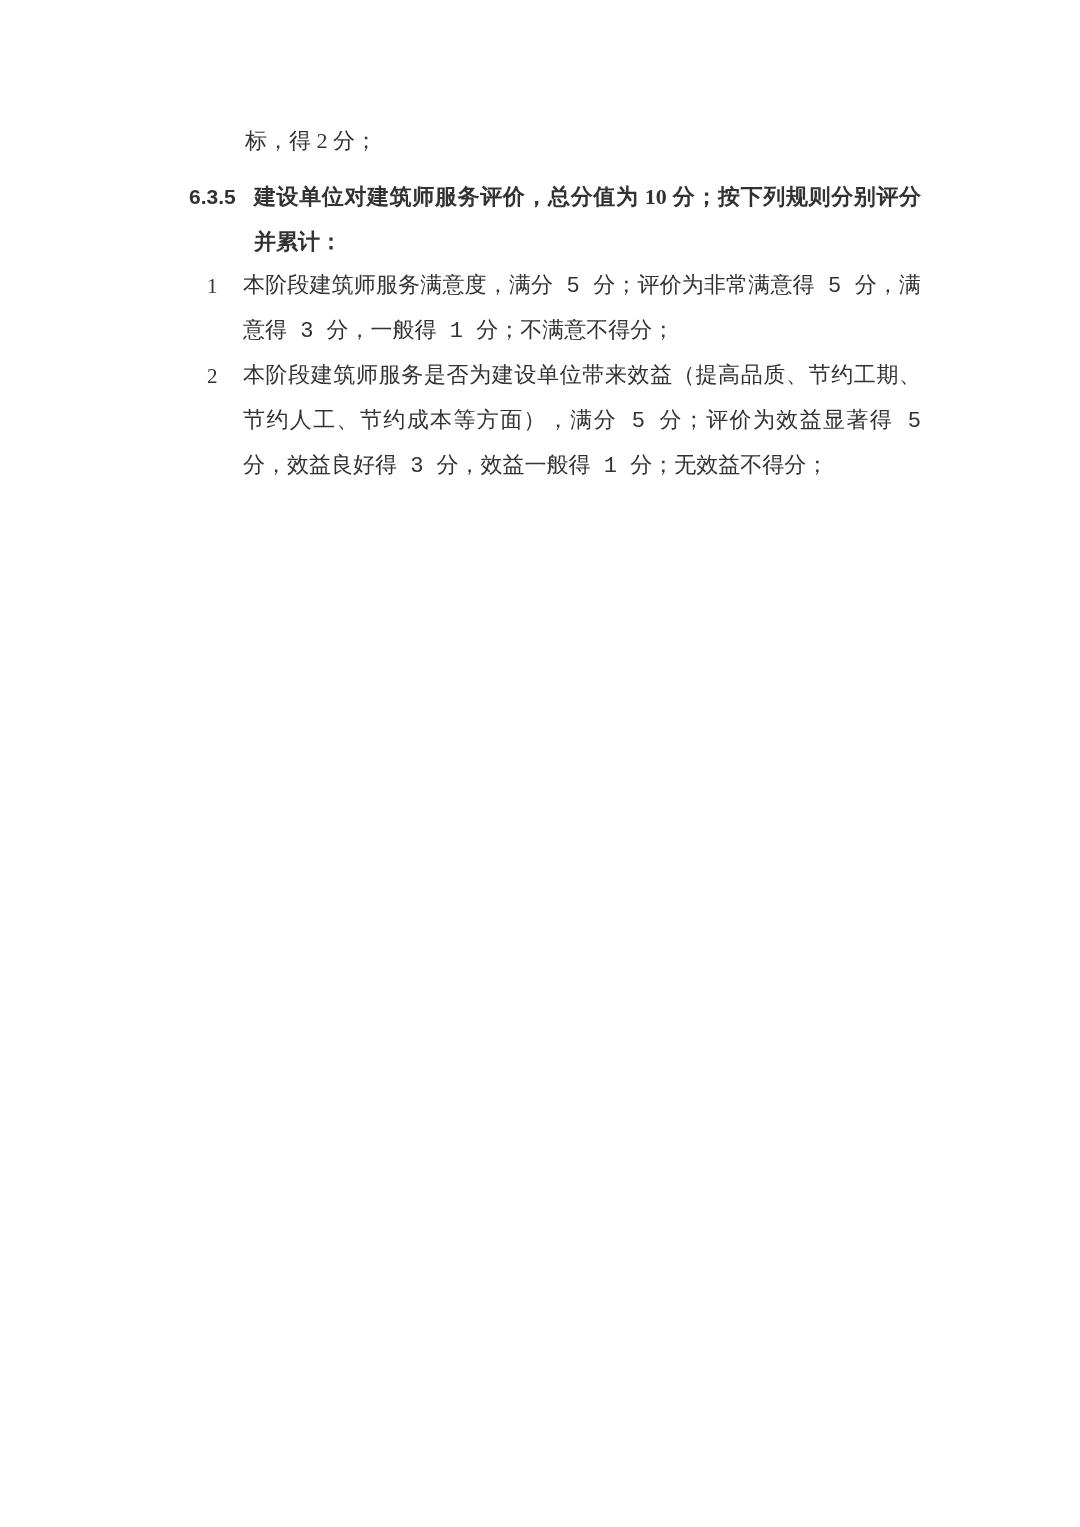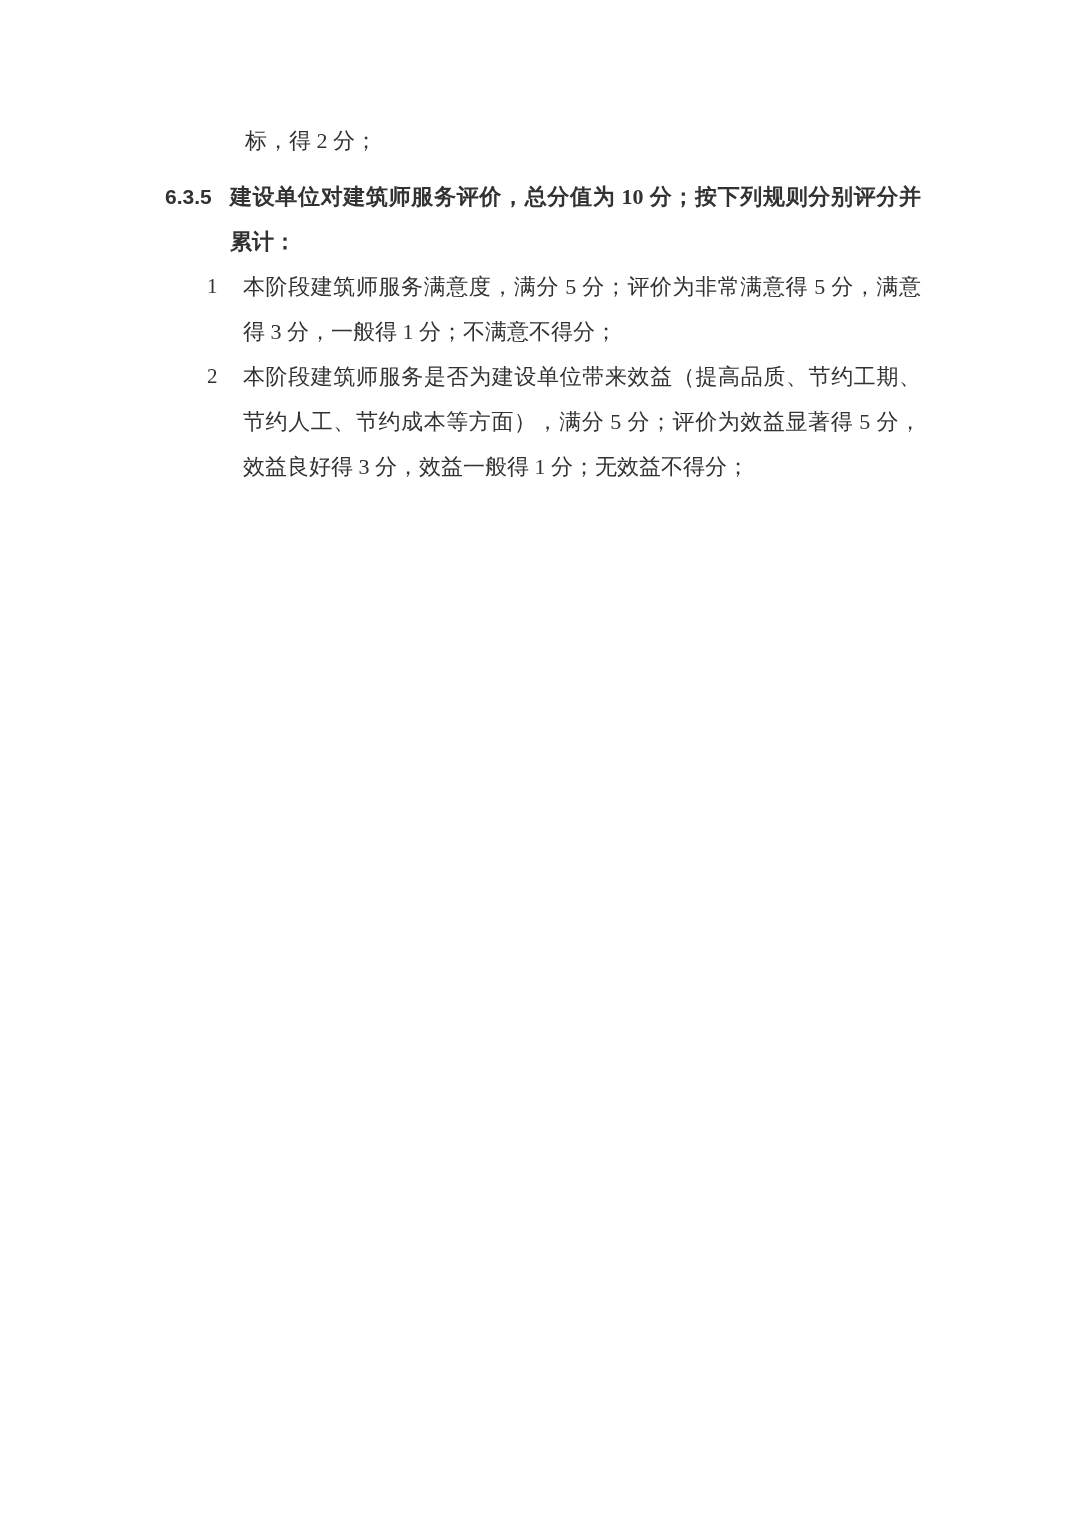--- a/index.html
+++ b/index.html
@@ -30,20 +30,21 @@
   
   .cont-line {
     margin-left: 80px;
   }
 
   
   .section {
     display: flex;
     align-items: flex-start;
     margin-top: 11px;
+    margin-left: 24px;
   }
 
   .sec-num {
     flex: 0 0 65px;
     font-family: "Liberation Sans", "DejaVu Sans", sans-serif;
     font-weight: bold;
     font-size: 21px;
     line-height: 45px;
   }
 
@@ -61,20 +62,21 @@
   }
 
   .item-num {
     flex: 0 0 36px;
     font-size: 21px;
   }
 
   .item-text {
     flex: 1;
     text-align: justify;
+    font-family: Liberation Mono, monospace;
   }
 
   
   .page-number {
     position: absolute;
     top: 1412px;
     left: 0;
     width: 100%;
     text-align: right;
     font-family: "Liberation Sans", "DejaVu Sans", sans-serif;

